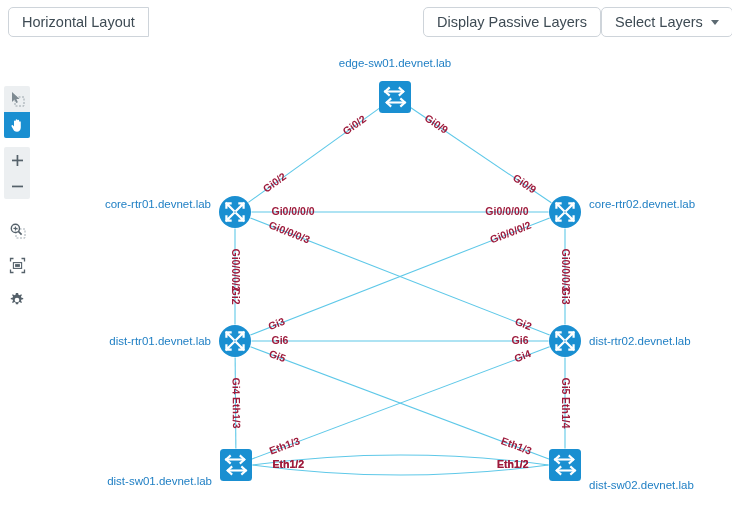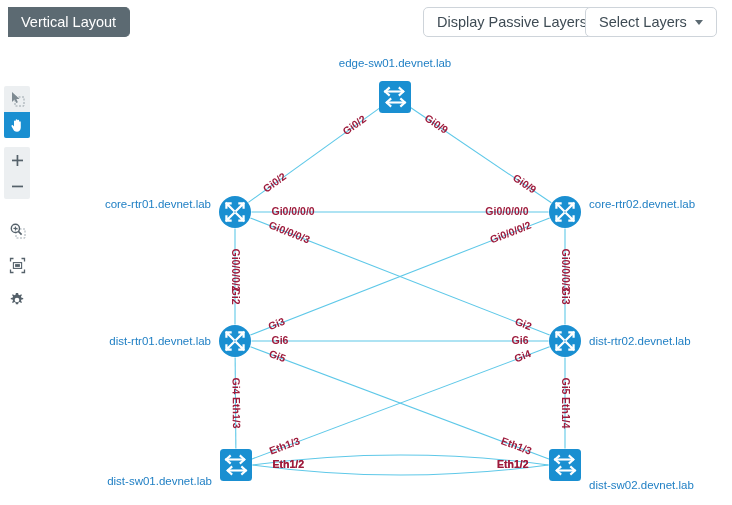--- a/index.html
+++ b/index.html
@@ -57,29 +57,29 @@
   .node-hit{fill:transparent;cursor:pointer;}
 </style>
 </head>
 <body>
 
 <div id="app">
 
   <div id="toolbar">
 
     <div class="btn-group" style="left:8px;top:7px;">
-      <button class="tbtn grp-right active">Vertical Layout</button>
+      <button class="tbtn grp-left">Horizontal Layout</button>
     </div>
 
 
     <div class="btn-group" style="left:423px;top:7px;">
       <button class="tbtn solo">Display Passive Layers</button>
     </div>
 
-    <div class="btn-group" style="left:585px;top:7px;">
+    <div class="btn-group" style="left:601px;top:7px;">
       <button class="tbtn solo">
         <span>Select Layers</span>
         <span class="caret"></span>
       </button>
     </div>
   </div>
 
   <div id="rail">
 
     <div class="rail-grp">

